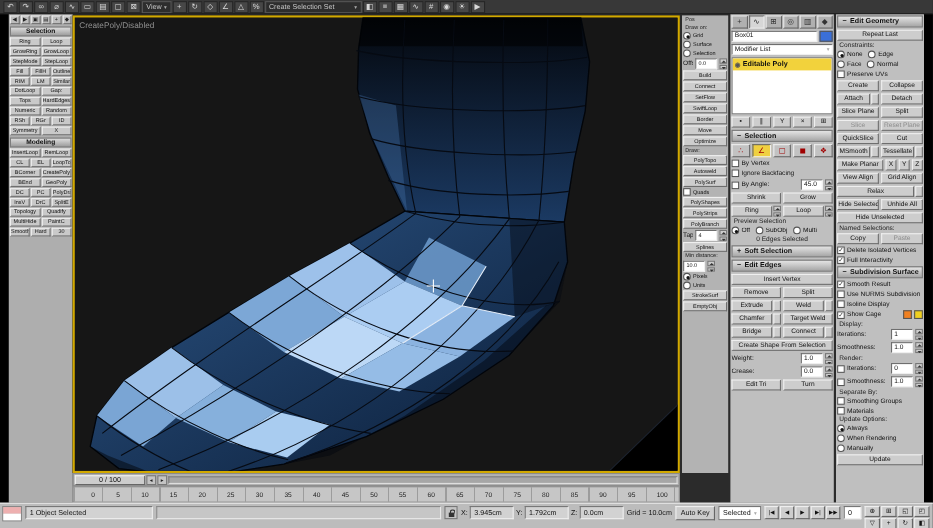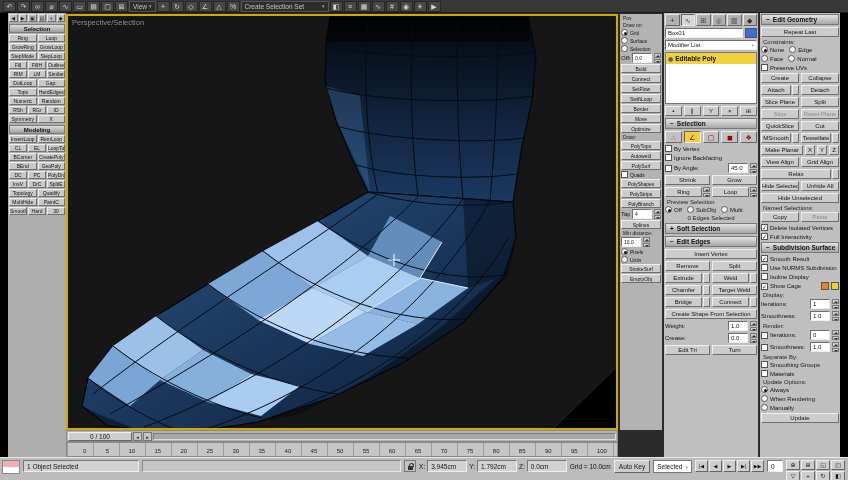--- a/index.html
+++ b/index.html
@@ -265,21 +265,21 @@
       <polygon points="135,334 183,358 140,386 92,364" fill="#86b0dc"></polygon>
       <polygon points="183,358 232,370 193,400 140,386" fill="#a9ccf0"></polygon>
       <polygon points="45,330 92,364 62,390 20,362" fill="#7aa5d4"></polygon>
       <path d="M300,2 C296,60 297,120 310,178 M345,2 C342,62 343,126 350,181 M390,2 C388,62 390,128 395,183 M430,1 C430,56 428,122 422,184 M310,178 C240,230 122,302 25,378 M350,181 C280,252 162,332 42,398 M395,183 C332,270 212,360 76,411 M422,184 C372,282 262,374 132,415 M440,222 C398,300 302,370 192,405" fill="none" stroke="#060a12" stroke-width="1"></path>
       <path d="M256,30 C310,42 420,44 466,36 M258,72 C310,86 415,88 464,80 M269,110 C315,124 410,128 456,122 M285,148 C330,162 405,164 449,158 M300,176 C350,190 400,192 445,186 M250,205 C305,244 380,270 441,258 M195,235 C252,280 330,308 399,303 M140,268 C198,312 272,340 341,342 M88,300 C142,342 212,370 269,378 M45,330 C96,370 158,394 194,402 M20,362 C58,392 92,408 114,416" fill="none" stroke="#060a12" stroke-width="1"></path>
       <path d="M298,296 L352,262 L400,272 M352,262 L374,226" fill="none" stroke="#e6eef8" stroke-width="1"></path>
       <path d="M326,238 L326,250 M320,244 L332,244" stroke="#ffffff" stroke-width="1"></path>
       <polygon points="548,352 548,412 486,412" fill="#000000"></polygon>
       <path d="M486,412 L548,352" stroke="#1d2430" stroke-width="1"></path>
     </svg>
-    <div id="vp-label">Perspective/Selection</div>
+    <div id="vp-label">CreatePoly/Disabled</div>
   </div>
 
   <div id="slider-row">
     <div id="slider-thumb">0 / 100</div>
     <div id="slider-arrows" style="display:flex;gap:1px;">
         <div class="sl-arrow">◂</div>
         <div class="sl-arrow">▸</div>
       </div>
     <div id="slider-track"></div>
   </div>

